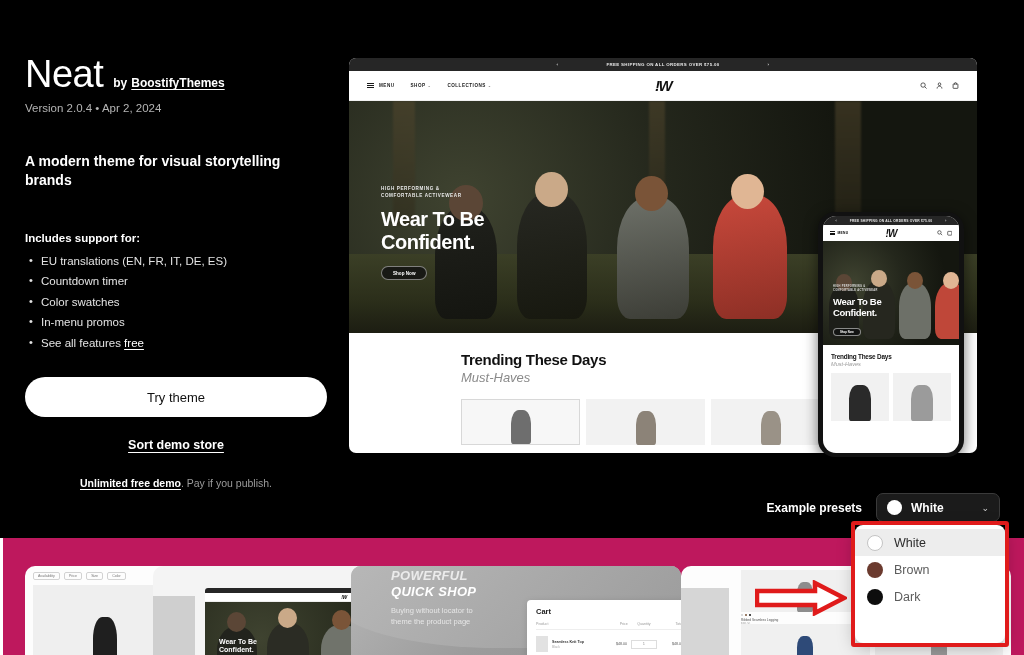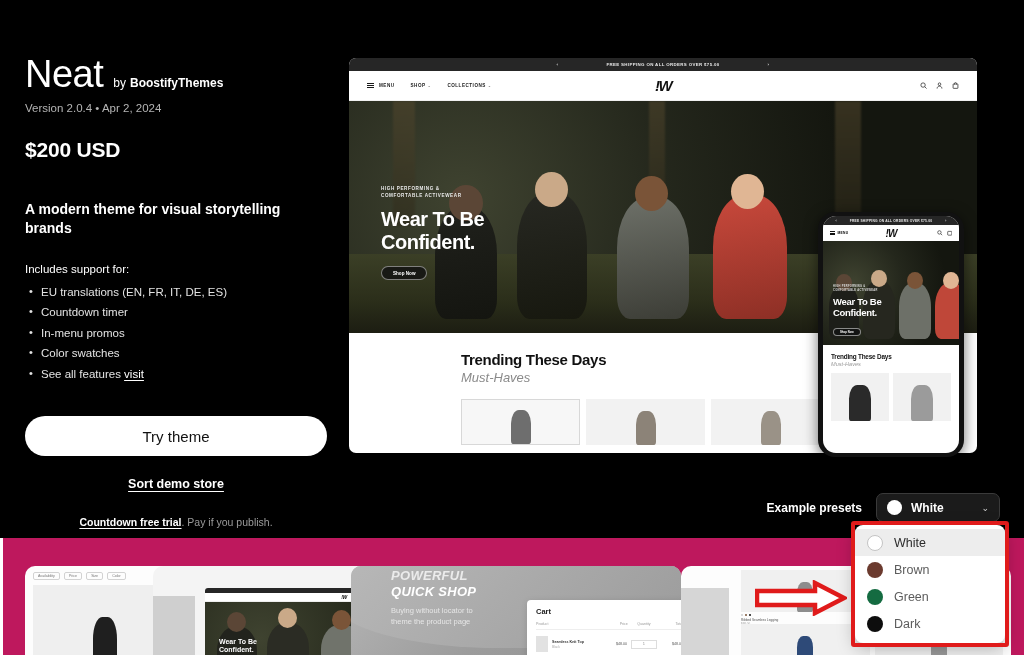--- a/index.html
+++ b/index.html
@@ -18,40 +18,40 @@
   }
 
   
   .info-col { position:absolute; left:25px; top:55px; width:305px; }
   .theme-title-row { display:flex; align-items:baseline; gap:10px; }
   .theme-title {
     font-size:38px; font-weight:400; color:#ffffff; letter-spacing:-0.5px;
     line-height:1;
   }
   .by-line { font-size:12px; color:#ffffff; display:flex; gap:4px; align-items:baseline; }
-  .by-word { font-weight:400; }
-  .vendor-link { font-weight:700; text-underline-offset:2px; cursor:pointer; }
+  .by-word { font-weight:700; }
+  .vendor-link { font-weight:700; text-decoration:underline; text-underline-offset:2px; cursor:pointer; }
   .version-line { margin-top:9px; font-size:11.5px; color:#b5b5b5; }
   .price { margin-top:24px; font-size:21px; font-weight:700; color:#ffffff; letter-spacing:-0.2px; }
   .tagline { margin-top:38px; font-size:14px; font-weight:700; color:#ffffff; line-height:1.35; }
-  .includes-head { margin-top:25px; font-size:11.5px; font-weight:400; color:#ffffff; }
+  .includes-head { margin-top:42px; font-size:11.5px; font-weight:700; color:#ffffff; }
   .feature-list { margin-top:7px; list-style:none; }
   .feature-list li {
     position:relative; padding-left:16px; font-size:11.5px; color:#e3e3e3;
     line-height:1.78;
   }
   .feature-list li::before {
     content:"•"; position:absolute; left:4px; top:0; color:#e3e3e3; font-size:11px;
   }
   .inline-link { text-decoration:underline; text-underline-offset:2px; cursor:pointer; color:#ffffff; }
 
   .try-btn {
-    margin-top:32px; width:302px; height:40px; border-radius:20px;
+    margin-top:24px; width:302px; height:40px; border-radius:20px;
     background:#ffffff; color:#111; border:none;
-    font-family:"Liberation Sans", sans-serif; font-size:15px; font-weight:400;
+    font-family:"Liberation Sans", sans-serif; font-size:13px; font-weight:400;
     cursor:pointer; display:flex; align-items:center; justify-content:center;
   }
   .demo-link-wrap { margin-top:18px; width:302px; text-align:center; }
   .demo-link {
     font-size:12.5px; font-weight:700; color:#ffffff;
     text-decoration:underline; text-underline-offset:3px; cursor:pointer;
   }
   .trial-wrap { margin-top:24px; width:302px; text-align:center; font-size:10.5px; color:#9b9b9b; }
   .trial-strong { color:#ffffff; font-weight:700; text-decoration:underline; text-underline-offset:2px; cursor:pointer; }
 
@@ -308,40 +308,39 @@
 
     <div class="theme-title-row">
       <div class="theme-title">Neat</div>
       <div class="by-line">
         <span class="by-word">by</span>
         <span class="vendor-link">BoostifyThemes</span>
       </div>
     </div>
 
     <div class="version-line">Version 2.0.4 • Apr 2, 2024</div>
-    <div class="price">$200 USD</div>
     <div class="tagline">A modern theme for visual storytelling brands</div>
 
     <div class="includes-head">Includes support for:</div>
     <ul class="feature-list">
       <li>EU translations (EN, FR, IT, DE, ES)</li>
       <li>Countdown timer</li>
+      <li>Color swatches</li>
       <li>In-menu promos</li>
-      <li>Color swatches</li>
-      <li><span>See all features </span><span class="inline-link">visit</span></li>
+      <li><span>See all features </span><span class="inline-link">free</span></li>
     </ul>
 
     <button class="try-btn">Try theme</button>
 
     <div class="demo-link-wrap">
       <span class="demo-link">Sort demo store</span>
     </div>
 
     <div class="trial-wrap">
-      <span class="trial-strong">Countdown free trial</span><span>. Pay if you publish.</span>
+      <span class="trial-strong">Unlimited free demo</span><span>. Pay if you publish.</span>
     </div>
   </div>
 
   <div class="preview-desktop">
 
     <div class="ann-bar">
       <span>‹</span>
       <span>FREE SHIPPING ON ALL ORDERS OVER $75.00</span>
       <span>›</span>
     </div>
@@ -501,24 +500,20 @@
     <div class="dd-menu">
       <div class="dd-item selected">
         <span class="dd-sw white"></span>
         <span>White</span>
       </div>
       <div class="dd-item">
         <span class="dd-sw" style="background:#6b3a2e;"></span>
         <span>Brown</span>
       </div>
       <div class="dd-item">
-        <span class="dd-sw" style="background:#146b41;"></span>
-        <span>Green</span>
-      </div>
-      <div class="dd-item">
         <span class="dd-sw" style="background:#0d0d0d;"></span>
         <span>Dark</span>
       </div>
     </div>
     <div class="dd-redbox"></div>
   </div>
 
   <svg class="red-arrow" width="92" height="36" viewBox="0 0 92 36">
     <path d="M2 11 H60 V3 L89 18 L60 33 V25 H2 Z" fill="#ffffff" stroke="#e01b1b" stroke-width="4.5" stroke-linejoin="miter"></path>
   </svg>

